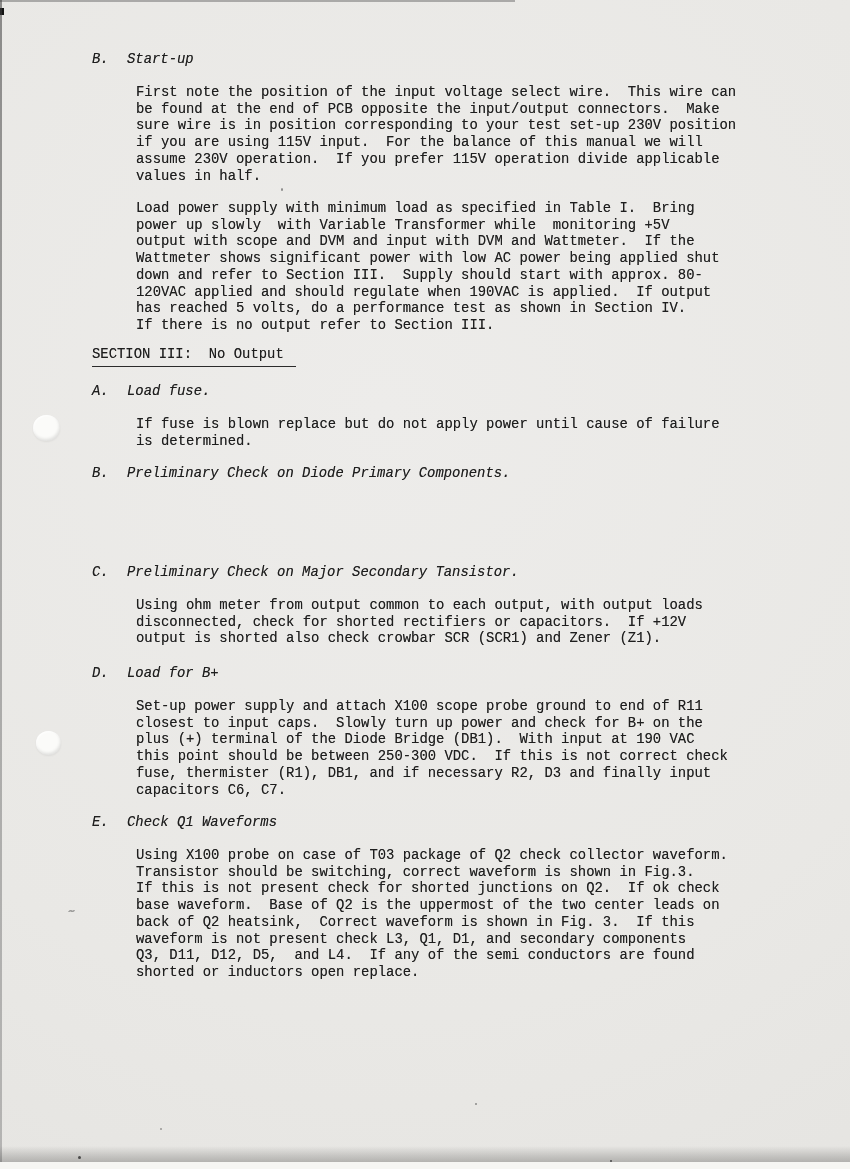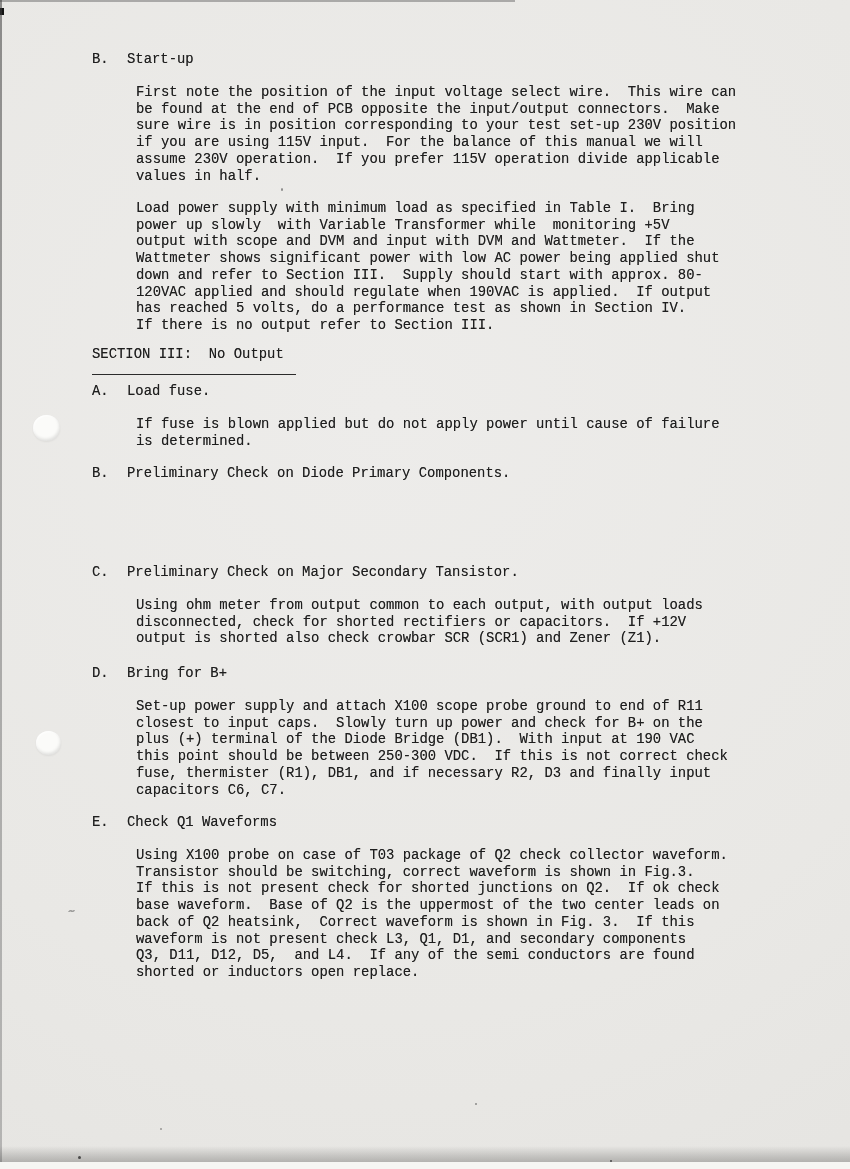--- a/index.html
+++ b/index.html
@@ -15,28 +15,28 @@
   .page { position: relative; width: 850px; height: 1169px; }
 
   .block {
     position: absolute;
     font-size: 13.9px;
     line-height: 16.7px;
     white-space: pre;
     margin: 0;
     text-shadow: 0 0 0.6px rgba(20,20,20,0.55);
   }
-  .item-head { left: 92px; }
+  .item-head { left: 92px; font-style: italic; }
   .item-letter { display: inline-block; width: 35px; }
   .para { left: 136px; }
   .sect { left: 92px; }
   .underlined {
     display: inline-block;
     border-bottom: 1.5px solid #2b2b2b;
-    padding-bottom: 11px;
+    padding-bottom: 3px;
     padding-right: 12px;
   }
 
   
   .top-edge-line { position: absolute; top: 0; left: 0; width: 515px; height: 2px; background: #6a6a6a; opacity: .5; }
   .corner-mark { position: absolute; top: 8px; left: 0; width: 4px; height: 7px; background: #141414; }
   .left-edge-line { position: absolute; top: 0; left: 0; width: 2px; height: 100%;
     background: linear-gradient(180deg, #3c3c3c 0%, #6f6f6f 40%, #8c8c8c 100%); opacity: .55; }
   .bottom-shadow { position: absolute; left: 0; top: 1146px; width: 100%; height: 16px;
     background: linear-gradient(180deg, rgba(60,60,58,0) 0%, rgba(60,60,58,0.22) 70%, rgba(60,60,58,0.30) 100%); }
@@ -90,33 +90,33 @@
 Wattmeter shows significant power with low AC power being applied shut
 down and refer to Section III.  Supply should start with approx. 80-
 120VAC applied and should regulate when 190VAC is applied.  If output
 has reached 5 volts, do a performance test as shown in Section IV.
 If there is no output refer to Section III.</div>
 
   <div class="block sect" style="top:346px"><span class="underlined">SECTION III:  No Output</span></div>
 
   <div class="block item-head" style="top:383px"><span class="item-letter">A.</span><span>Load fuse.</span></div>
 
-  <div class="block para" style="top:416px">If fuse is blown applied but do not apply power until cause of failure
+  <div class="block para" style="top:416px">If fuse is blown replace but do not apply power until cause of failure
 is determined.</div>
 
   <div class="block item-head" style="top:465px"><span class="item-letter">B.</span><span>Preliminary Check on Diode Primary Components.</span></div>
 
 
   <div class="block item-head" style="top:564px"><span class="item-letter">C.</span><span>Preliminary Check on Major Secondary Tansistor.</span></div>
 
   <div class="block para" style="top:597px">Using ohm meter from output common to each output, with output loads
 disconnected, check for shorted rectifiers or capacitors.  If +12V
 output is shorted also check crowbar SCR (SCR1) and Zener (Z1).</div>
 
-  <div class="block item-head" style="top:665px"><span class="item-letter">D.</span><span>Bring for B+</span></div>
+  <div class="block item-head" style="top:665px"><span class="item-letter">D.</span><span>Load for B+</span></div>
 
   <div class="block para" style="top:698px">Set-up power supply and attach X100 scope probe ground to end of R11
 closest to input caps.  Slowly turn up power and check for B+ on the
 plus (+) terminal of the Diode Bridge (DB1).  With input at 190 VAC
 this point should be between 250-300 VDC.  If this is not correct check
 fuse, thermister (R1), DB1, and if necessary R2, D3 and finally input
 capacitors C6, C7.</div>
 
   <div class="block item-head" style="top:814px"><span class="item-letter">E.</span><span>Check Q1 Waveforms</span></div>
 

